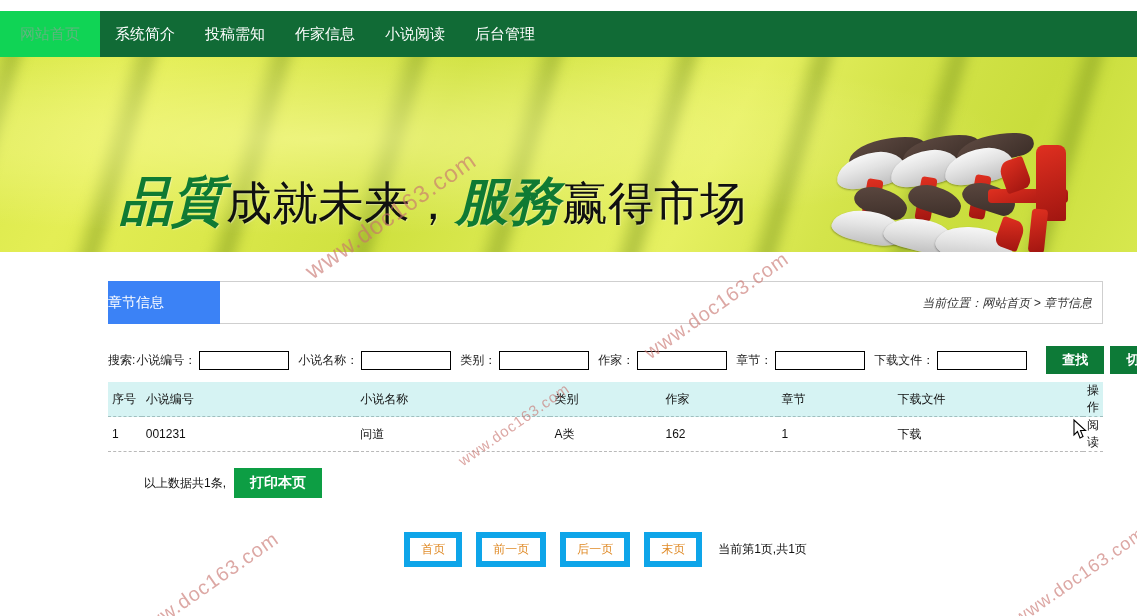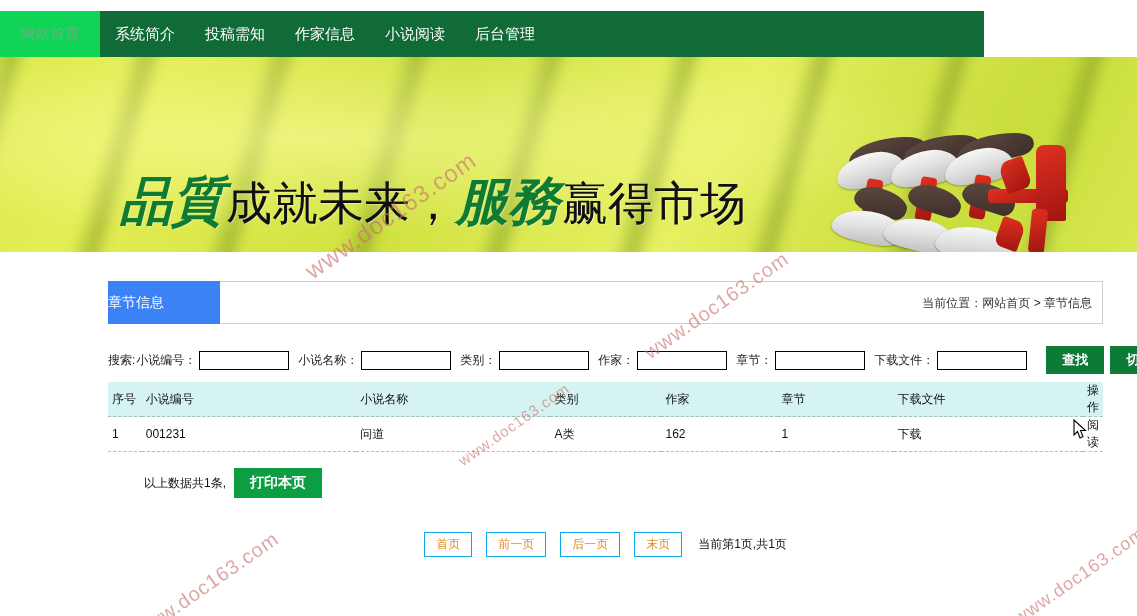--- a/index.html
+++ b/index.html
@@ -33,21 +33,21 @@
     white-space: nowrap;
     transform-origin: left top;
     letter-spacing: 1px;
     font-weight: 400;
   }
 
   
   .navbar {
     position: absolute;
     left: 0; top: 11px;
-    width: 984px;
+    width: 1137px;
     height: 46px;
     background: #116b36;
     z-index: 10;
   }
   .nav-inner {
     display: flex;
     align-items: stretch;
     height: 46px;
   }
   .nav-item {
@@ -171,20 +171,21 @@
     cursor: pointer;
   }
   .breadcrumb {
     position: absolute;
     right: 10px;
     top: 0;
     height: 43px;
     line-height: 43px;
     font-size: 12px;
     color: #333;
+    font-style: italic;
   }
 
   
   .search-row {
     margin-top: 22px;
     display: flex;
     align-items: center;
     height: 28px;
     font-size: 12px;
     color: #222;
@@ -277,21 +278,21 @@
   
   .pager {
     display: flex;
     align-items: center;
     justify-content: center;
     margin-top: 34px;
     gap: 14px;
     font-size: 12px;
   }
   .pager-btn {
-    border: 1px solid #0ea5e9;
+    border: 6px solid #0ea5e9;
     color: #e08b28;
     background: #fff;
     padding: 3px 11px;
     cursor: pointer;
     font-size: 12px;
     font-family: "Liberation Sans", "DejaVu Sans", sans-serif;
   }
   .pager-info { color: #111; margin-left: 2px; text-align: center; }
 
   

